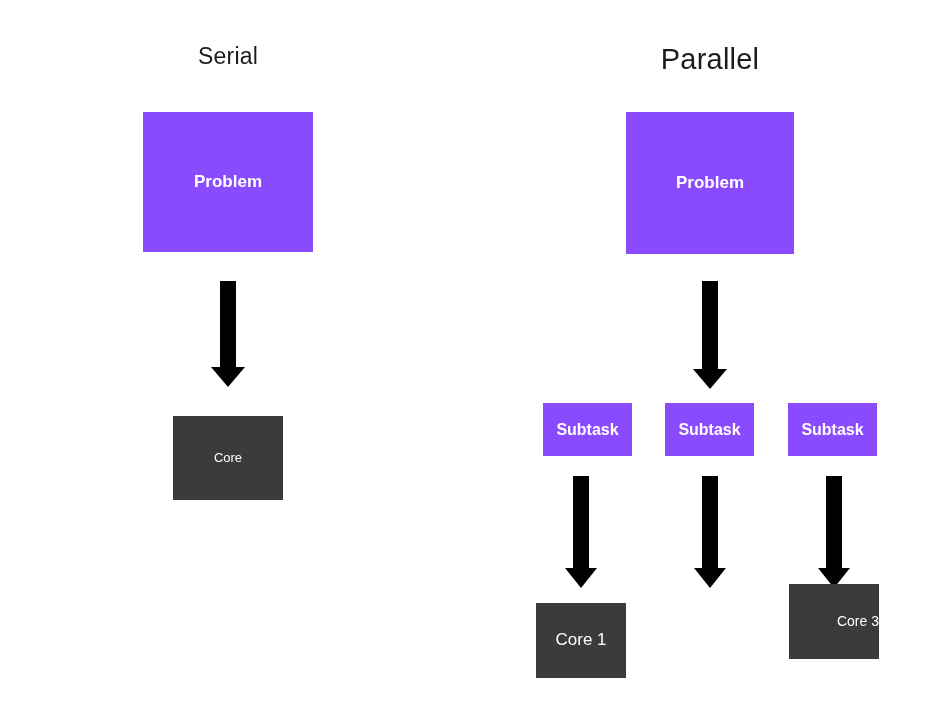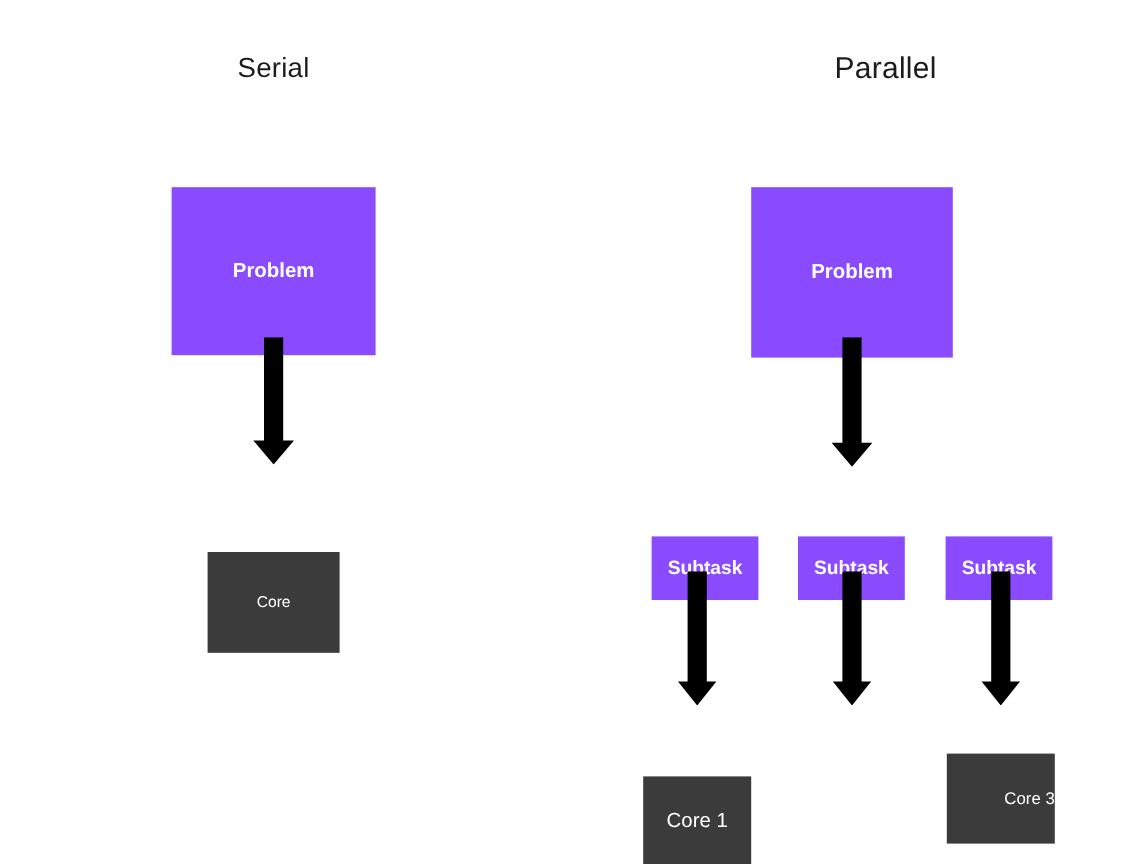--- a/index.html
+++ b/index.html
@@ -30,21 +30,20 @@
     line-height: 1;
   }
   .box {
     position: absolute;
     display: flex;
     align-items: center;
     justify-content: center;
     box-sizing: border-box;
     text-align: center;
     line-height: 1.1;
-    margin-top: 44px;
   }
   .box.problem {
     background: #8a4bff;
     color: #ffffff;
     font-weight: 700;
   }
   .box.subtask {
     background: #8a4bff;
     color: #ffffff;
     font-weight: 700;
@@ -75,21 +74,21 @@
   <div class="arrow" style="left:211px; top:281px; width:34px; height:106px;">
     <svg width="34" height="106" viewBox="0 0 34 106">
       <polygon points="9,0 25,0 25,86 34,86 17,106 0,86 9,86" fill="#000000"></polygon>
     </svg>
   </div>
 
   <div class="box core" style="left:173px; top:416px; width:110px; height:84px; font-size:13px;">
     <span>Core</span>
   </div>
 
-  <div class="section-title" style="left:654px; top:45px; width:168px; font-size:25px;">Parallel</div>
+  <div class="section-title" style="left:626px; top:45px; width:168px; font-size:29px;">Parallel</div>
 
   <div class="box problem" style="left:626px; top:112px; width:168px; height:142px; font-size:17px;">
     <span>Problem</span>
   </div>
 
   <div class="arrow" style="left:693px; top:281px; width:34px; height:108px;">
     <svg width="34" height="108" viewBox="0 0 34 108">
       <polygon points="9,0 25,0 25,88 34,88 17,108 0,88 9,88" fill="#000000"></polygon>
     </svg>
   </div>

